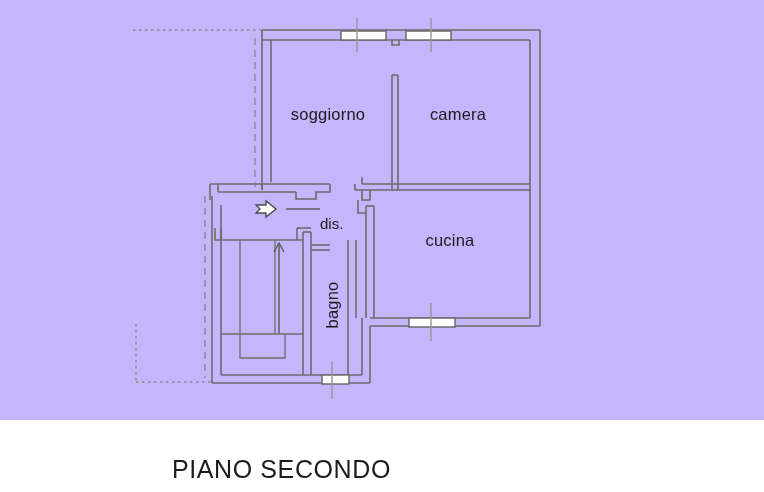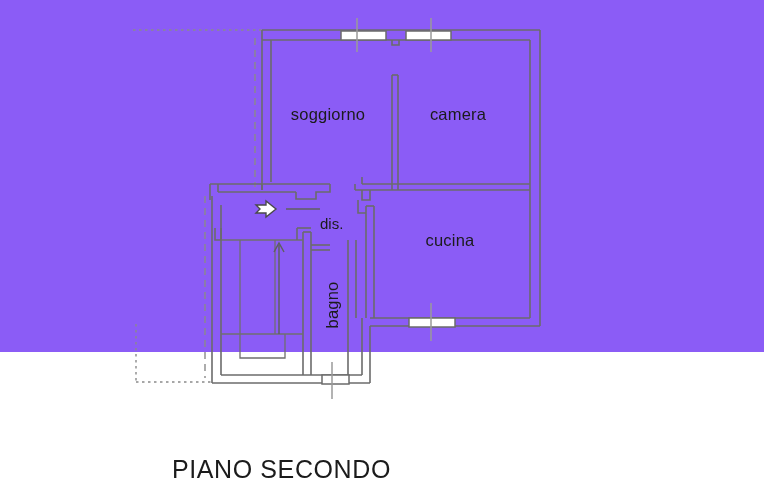--- a/index.html
+++ b/index.html
@@ -13,22 +13,22 @@
     height: 492px;
     font-family: "Liberation Sans", sans-serif;
     position: relative;
     overflow: hidden;
   }
   #floorplan-root {
     position: absolute;
     left: 0;
     top: 0;
     width: 764px;
-    height: 352px;
-    background: #8b5cf6;
+    height: 420px;
+    background: #c4b5fd;
   }
   svg.plan {
     display: block;
     width: 764px;
     height: 492px;
   }
   .wall {
     fill: none;
     stroke: #6b6b6b;
     stroke-width: 1.6;

